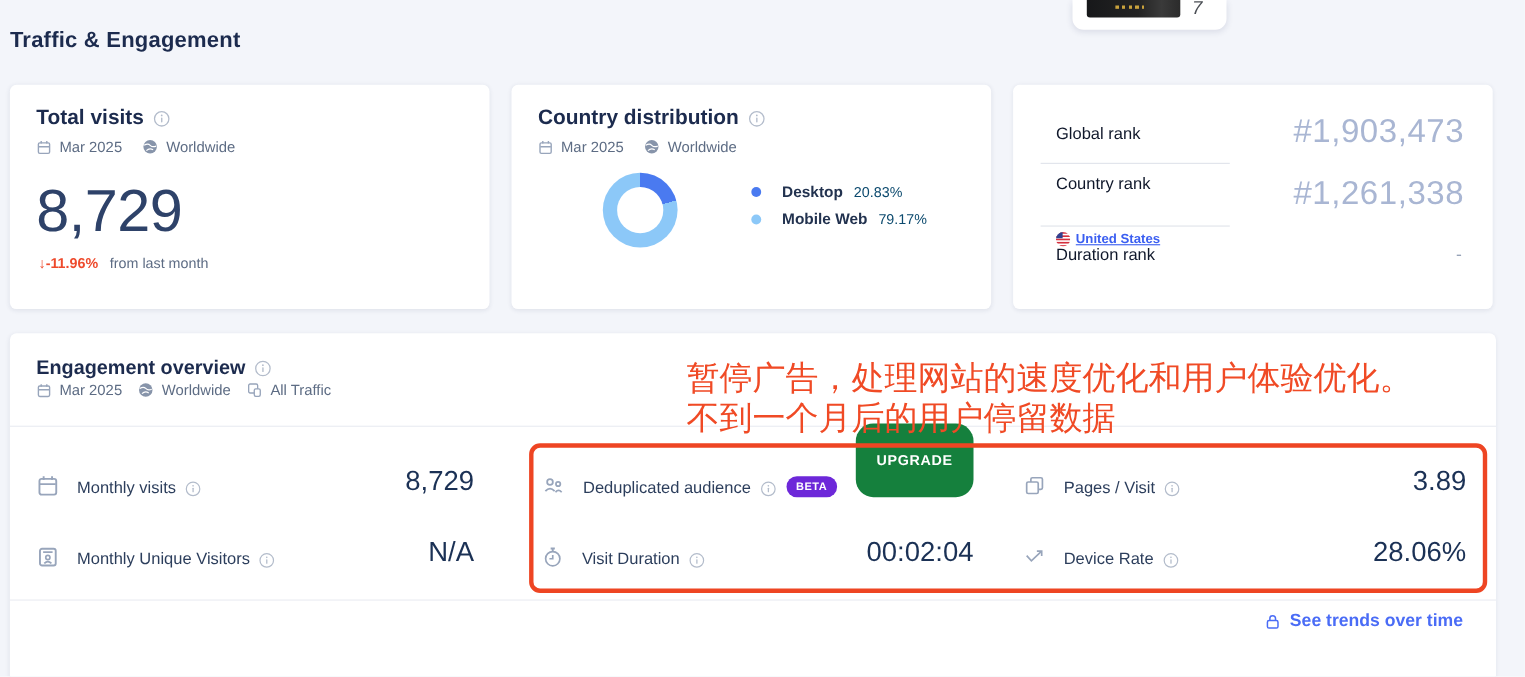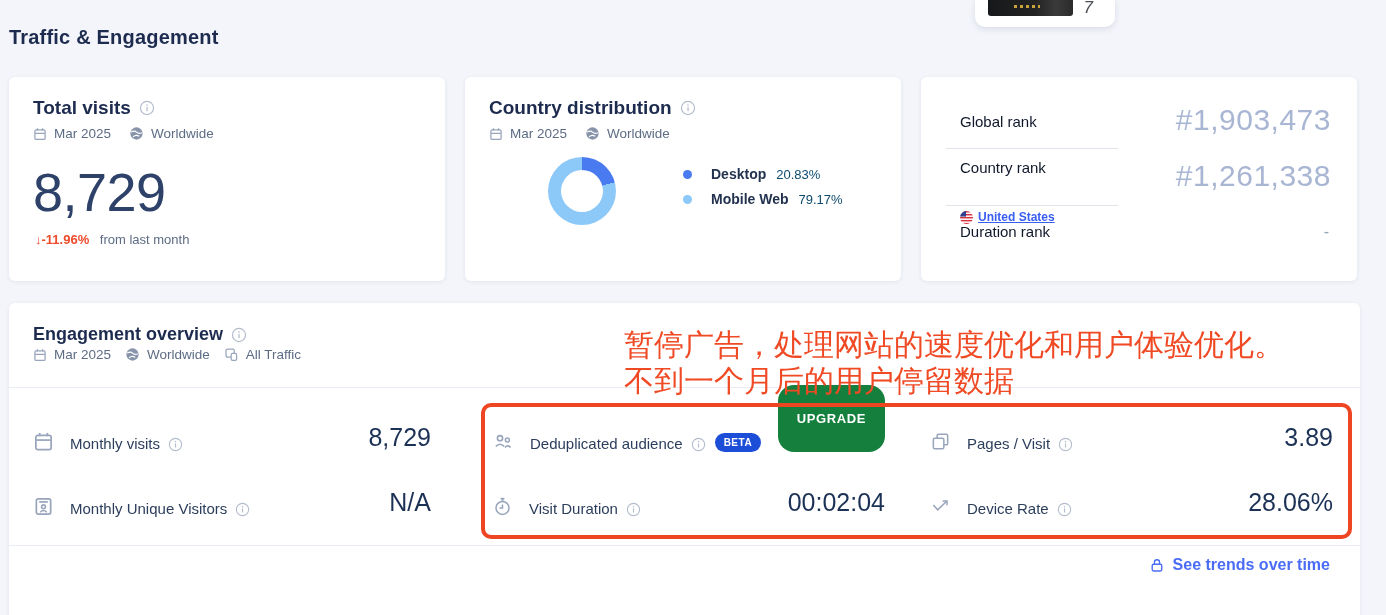--- a/index.html
+++ b/index.html
@@ -68,21 +68,21 @@
   .c1 { left:24px;  width:398px; }
   .c2 { left:483px; width:393px; }
   .c3 { left:921px; width:403px; }
   .r1 { top:105px; }
   .r2 { top:170px; }
   .micon { display:flex; align-items:center; margin-right:16px; }
   .mlabel { font-size:15px; color:#2c3e5c; margin-right:8px; }
   .mvalue { margin-left:auto; font-size:25px; color:#1b3155; }
   .info-icon { display:flex; align-items:center; }
 
-  .beta-badge { margin-left:9px; background:#1d4ed8; color:#fff; font-size:10px; font-weight:700;
+  .beta-badge { margin-left:9px; background:#6d28d9; color:#fff; font-size:10px; font-weight:700;
     letter-spacing:.5px; padding:4px 9px; border-radius:10px; }
   .upgrade-btn { margin-left:auto; background:#15803d; color:#fff; border:none; cursor:pointer;
     font-family:inherit; font-size:13px; font-weight:700; letter-spacing:.6px; padding:26px 19px; border-radius:16px; }
 
   .eng-footer { position:absolute; top:253px; right:30px; display:flex; align-items:center; gap:8px; cursor:pointer; }
   .eng-footer span { font-size:16px; font-weight:700; color:#4a6cf6; }
 
   
   .annotation-text { position:absolute; left:624px; top:327px; color:#f04a25; font-size:30px;
     line-height:36px; font-weight:500; white-space:nowrap; }

